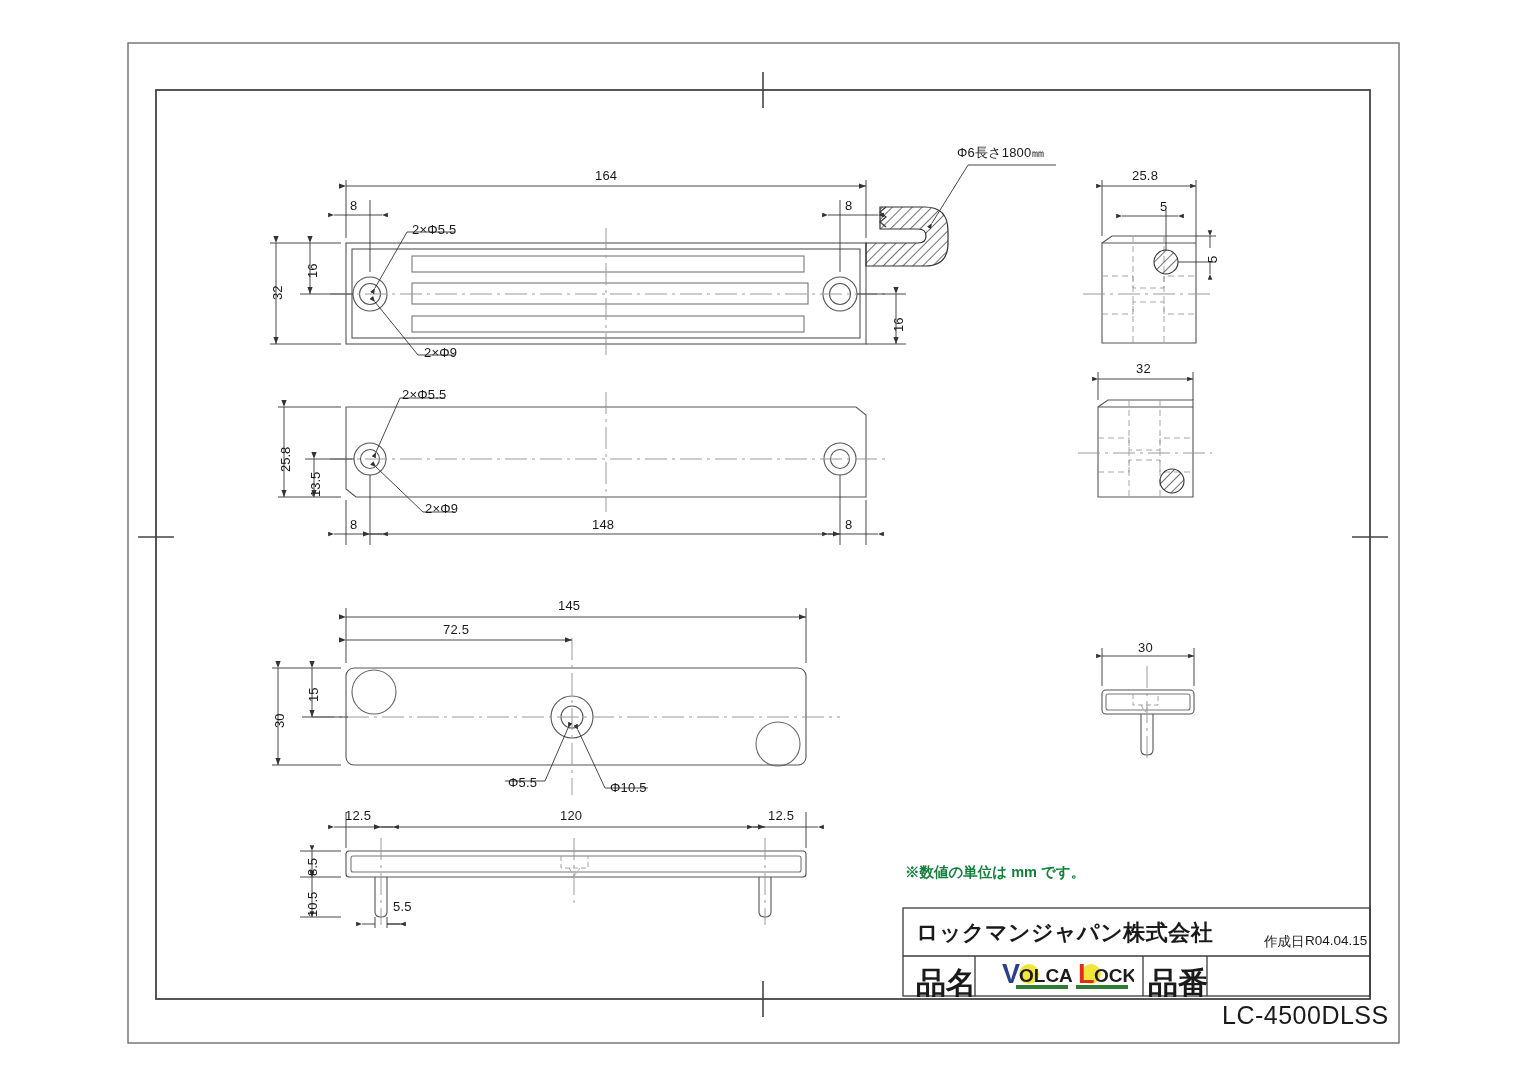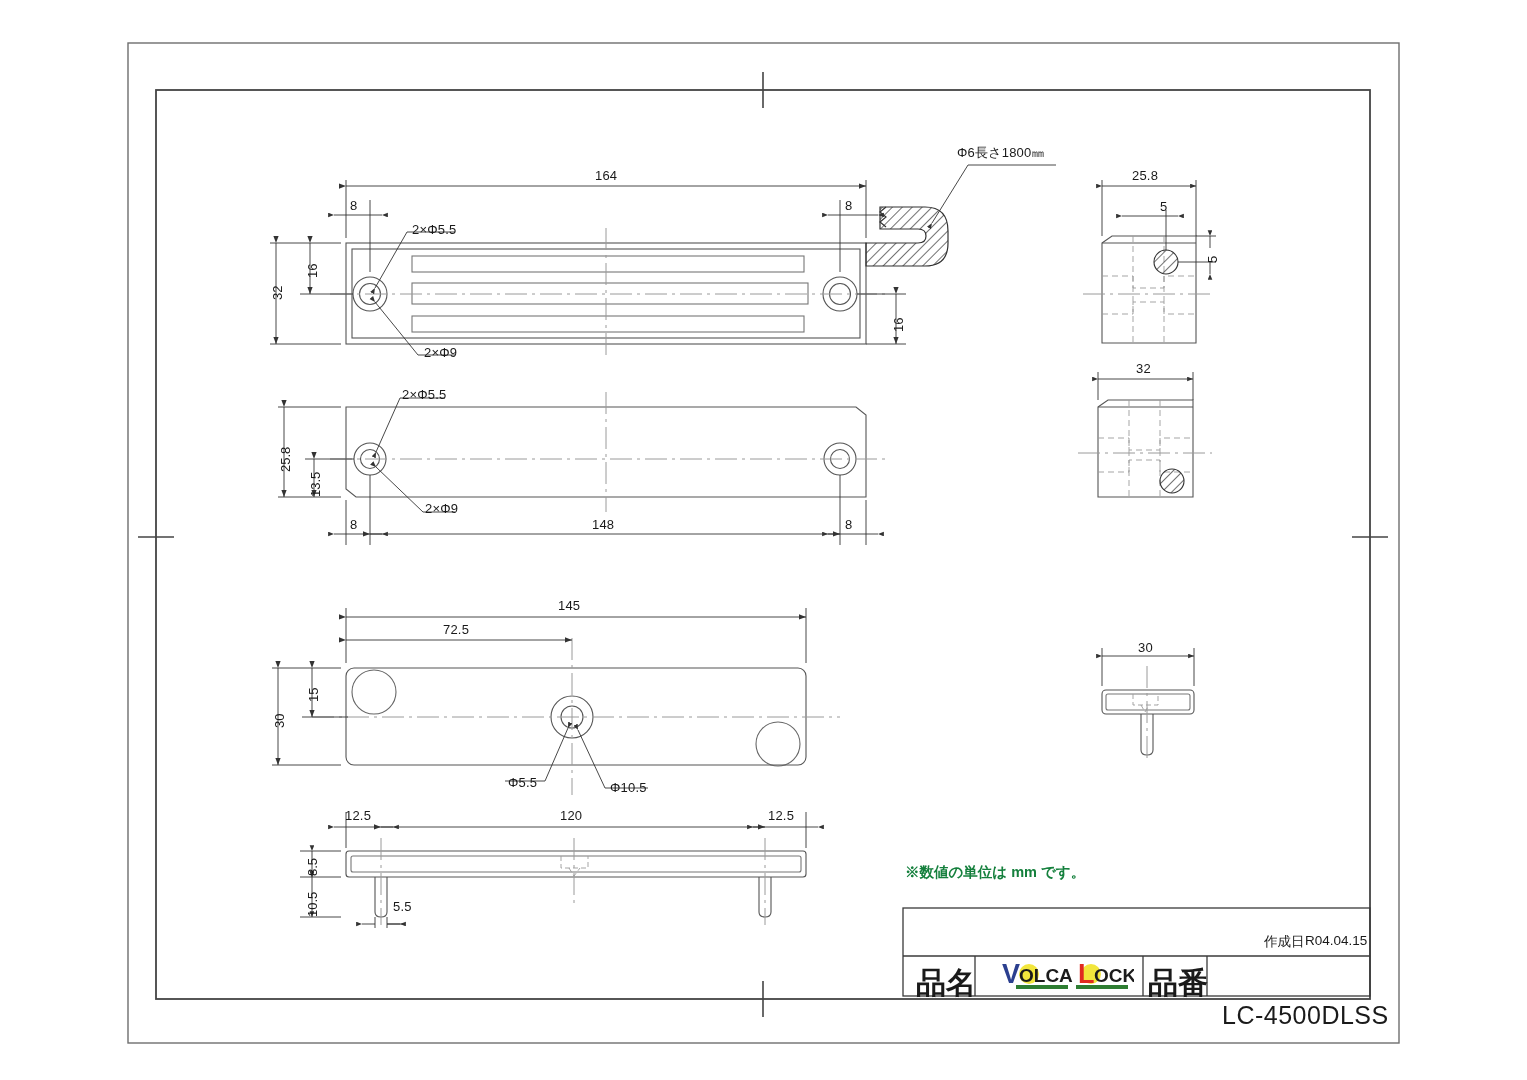--- a/index.html
+++ b/index.html
@@ -341,20 +341,21 @@
 
   <div class="txt dim" style="left:345px;top:808px;">12.5</div>
   <div class="txt dim" style="left:560px;top:808px;">120</div>
   <div class="txt dim" style="left:768px;top:808px;">12.5</div>
   <div class="txt dimv" style="left:305px;top:876px;transform:rotate(-90deg);">8.5</div>
   <div class="txt dimv" style="left:305px;top:917px;transform:rotate(-90deg);">10.5</div>
   <div class="txt dim" style="left:393px;top:899px;">5.5</div>
 
   <div class="txt note" style="left:905px;top:863px;">※数値の単位は mm です。</div>
 
+  <div class="txt tb-company" style="left:916px;top:918px;">ロックマンジャパン株式会社</div>
   <div class="txt tb-date" style="left:1264px;top:933px;">作成日</div>
   <div class="txt tb-date" style="left:1305px;top:933px;">R04.04.15</div>
 
   <div class="txt tb-label" style="left:916px;top:963px;">品名</div>
 
   <div class="logo" style="left:1002px;top:957px;width:132px;height:34px;">
     <svg width="132" height="34" viewBox="0 0 132 34">
       <circle cx="27" cy="17" r="10" fill="#f2e63c"></circle>
       <circle cx="89" cy="17" r="10" fill="#f2e63c"></circle>
       <text x="0" y="26" font-family="Liberation Sans, sans-serif" font-size="27" font-weight="bold" fill="#2b3f8f">V</text>

